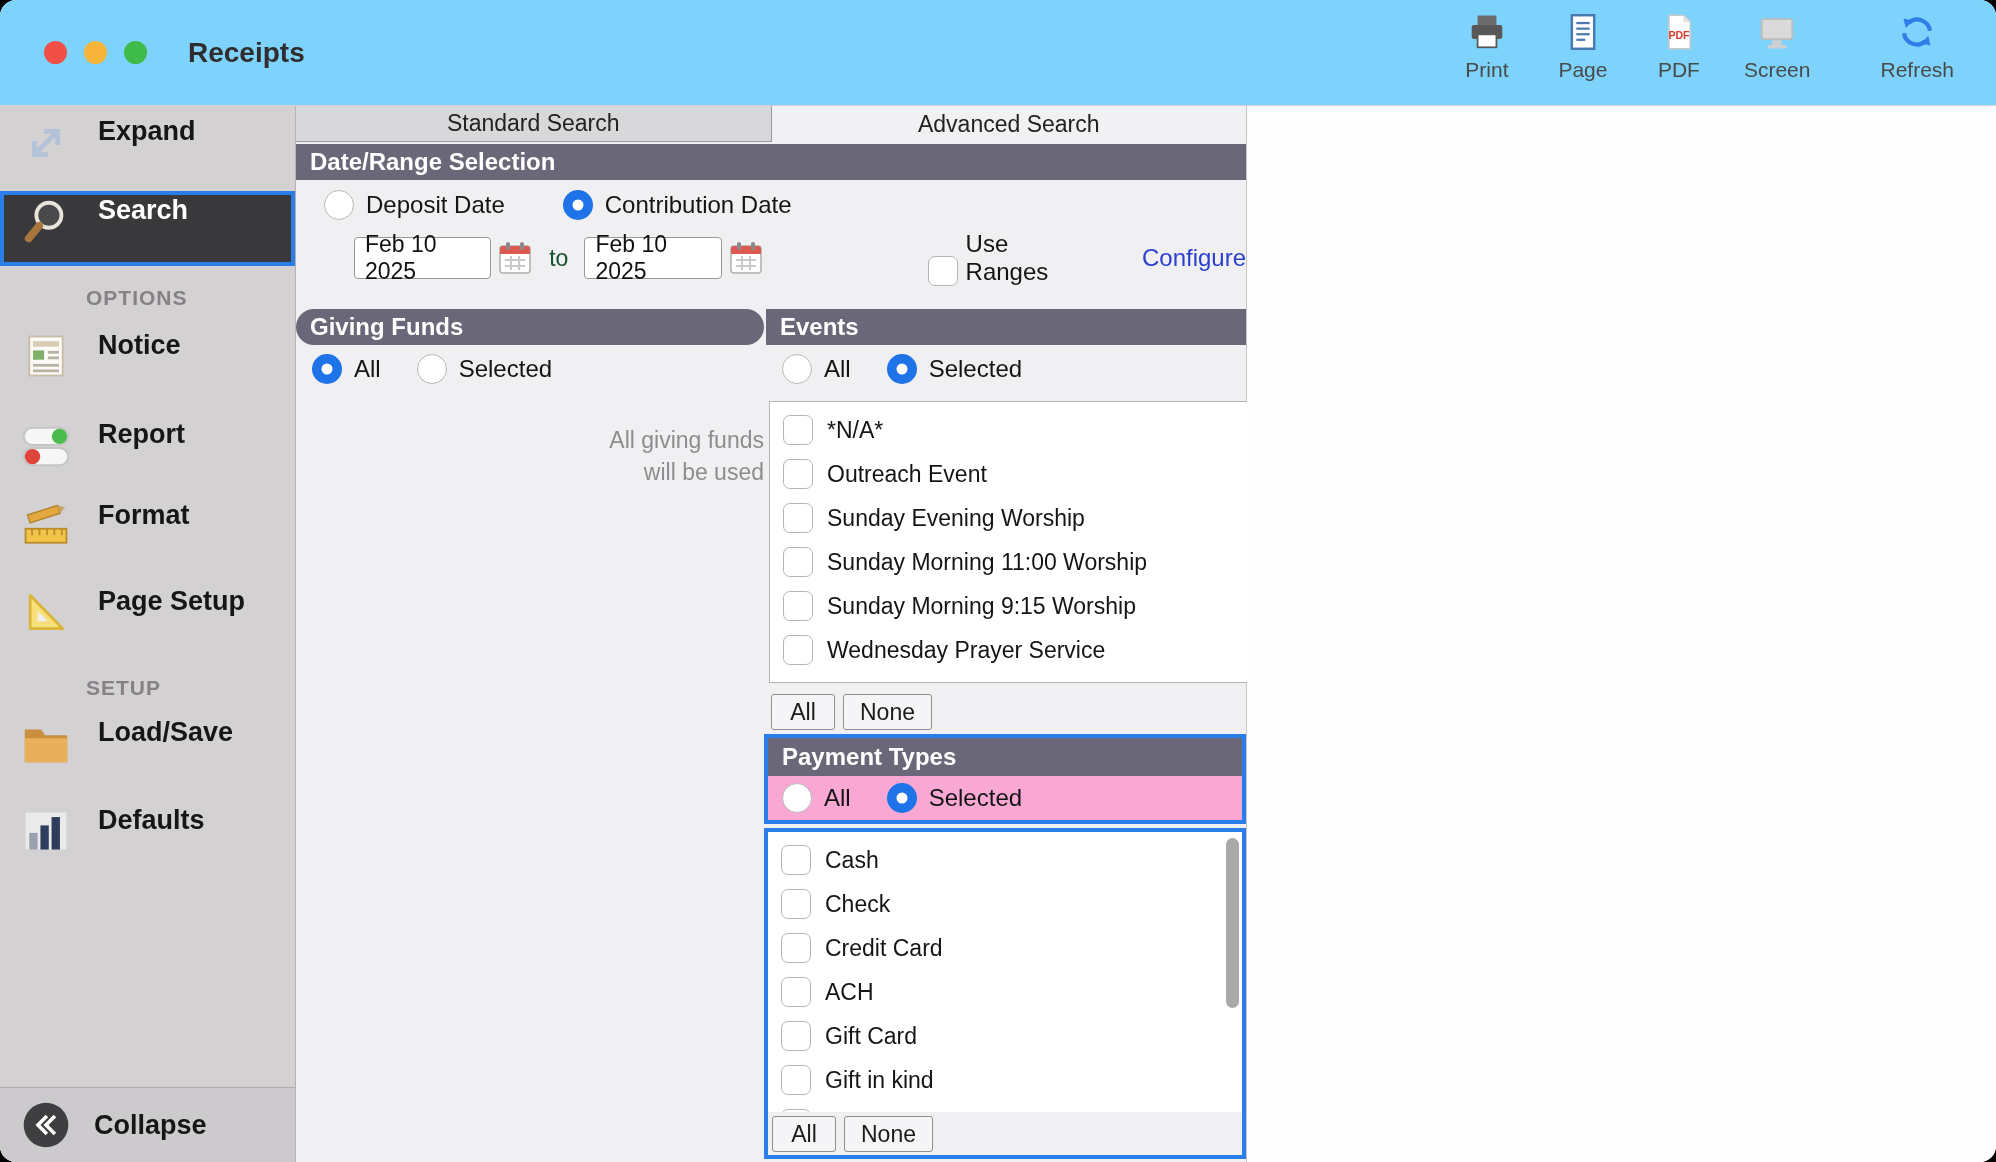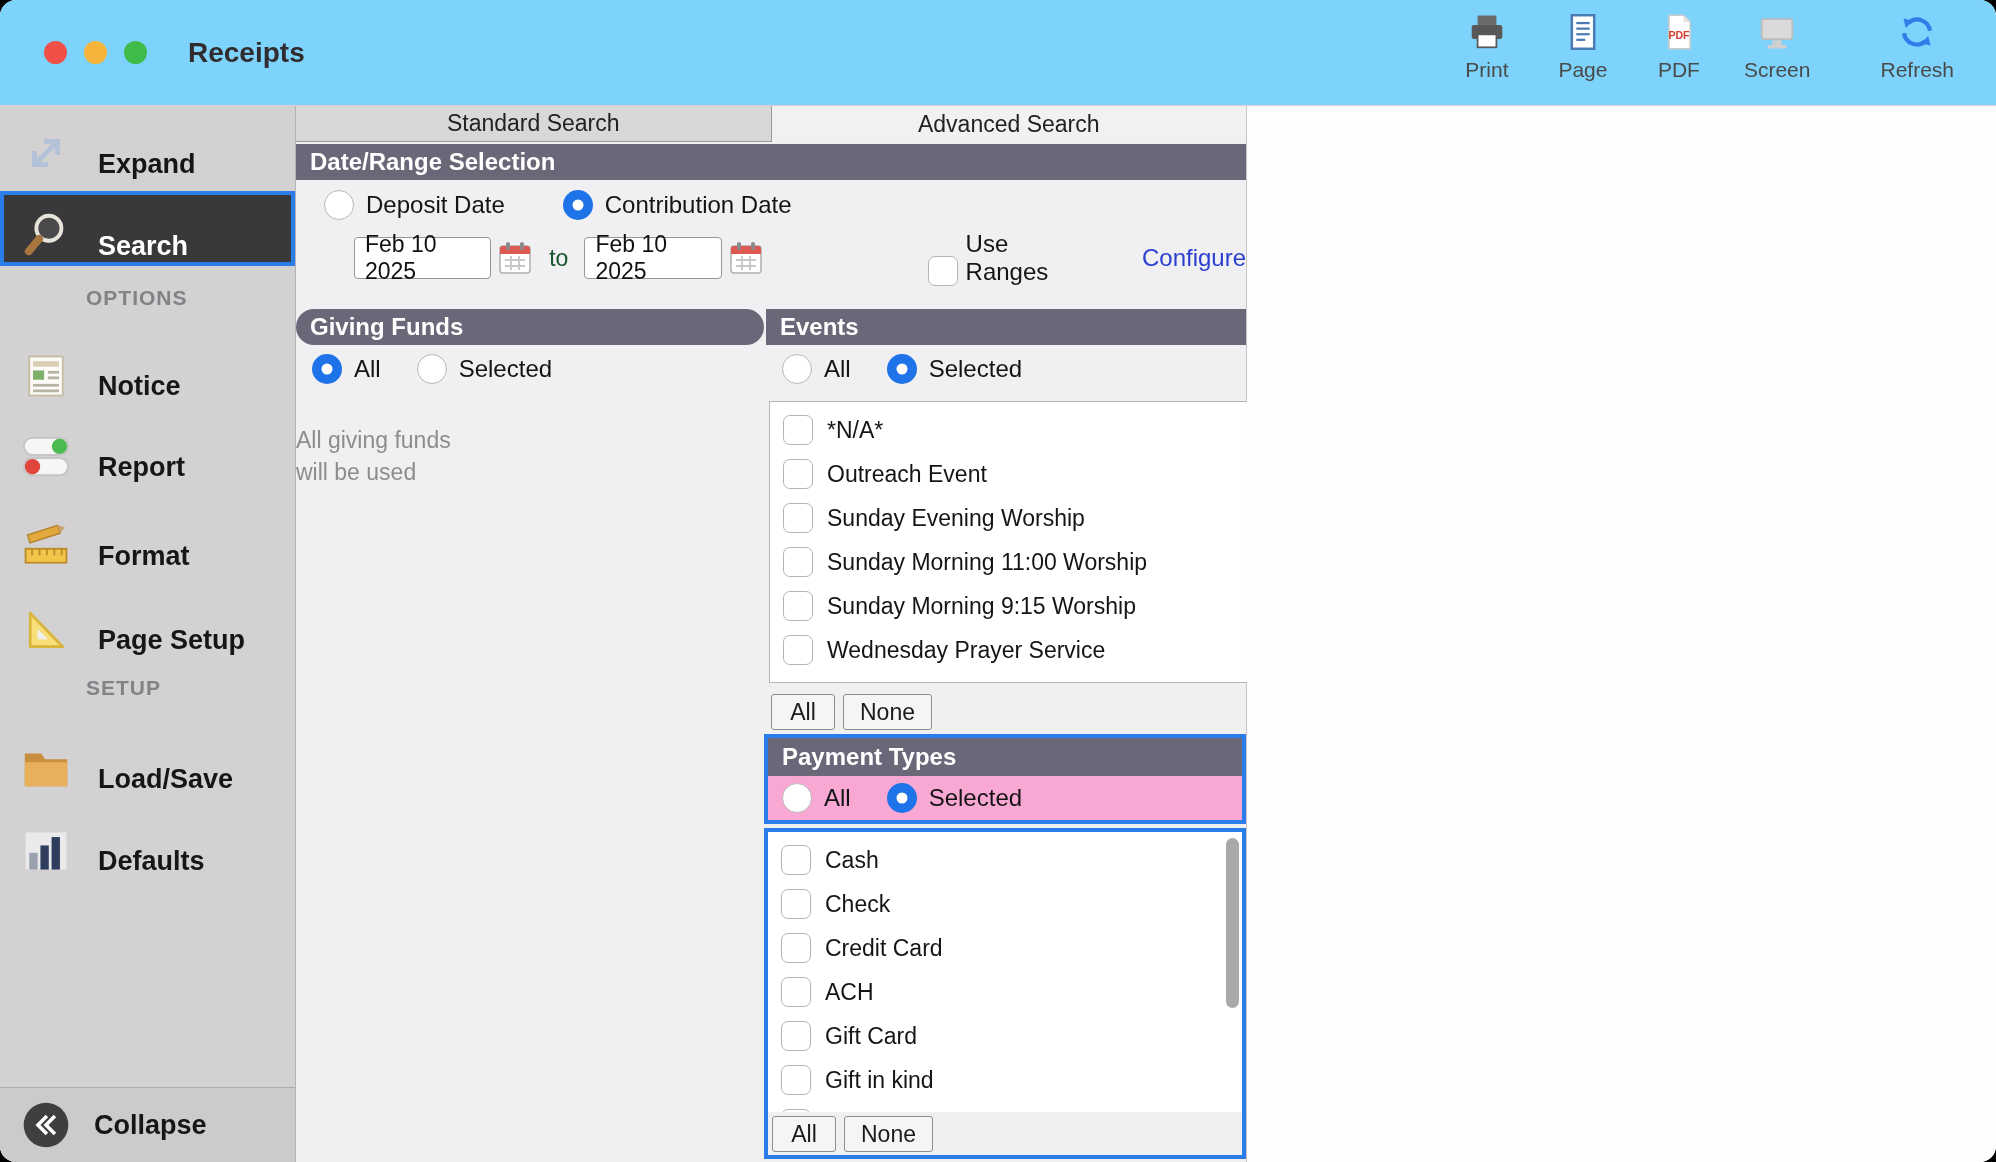--- a/index.html
+++ b/index.html
@@ -23,21 +23,21 @@
     font-size:28px;font-weight:bold;color:#312d2f;}
   .toolbar{position:absolute;right:42px;top:10px;display:flex;align-items:flex-start;gap:34px;}
   .tool{display:flex;flex-direction:column;align-items:center;min-width:62px;cursor:default;}
   .tool.gap-left{margin-left:36px;}
   .ticon{height:44px;display:flex;align-items:center;justify-content:center;}
   .tlabel{font-size:21px;color:#4a4a4a;margin-top:4px;}
 
   
   .sidebar{position:absolute;top:106px;left:0;width:295px;bottom:0;background:#d3d1d2;
     border-right:1px solid #b4b2b4;}
-  .sb-item{position:absolute;left:0;width:295px;display:flex;align-items:flex-end;
+  .sb-item{position:absolute;left:0;width:295px;display:flex;align-items:flex-start;
     padding-left:16px;box-sizing:border-box;gap:22px;}
   .sb-icon{width:60px;display:flex;align-items:center;justify-content:center;flex:0 0 60px;}
   .sb-label{font-size:27px;font-weight:bold;color:#161616;}
   .sb-item.selected{background:#39383a;border:4px solid var(--accent-blue);padding-left:12px;}
   .sb-item.selected .sb-label{color:#fff;}
   .sb-sec{position:absolute;left:86px;font-size:21px;font-weight:bold;color:#858287;letter-spacing:1px;}
   .collapse-bar{position:absolute;left:0;right:0;bottom:0;top:981px;background:#cccacc;
     border-top:1px solid #adabad;display:flex;align-items:center;padding-left:20px;gap:22px;box-sizing:border-box;}
 
   
@@ -77,21 +77,21 @@
   .cal-btn{margin-left:6px;display:flex;align-items:center;}
   .to-label{font-size:23px;color:#14532d;margin:0 16px;}
   .use-ranges{display:flex;align-items:flex-end;gap:8px;margin-left:120px;padding-left:44px;}
   .ur-label{font-size:24px;color:#141414;}
   .configure{margin-left:48px;font-size:24px;color:var(--link-blue);font-weight:500;cursor:pointer;}
 
   .gf-radios{position:absolute;top:248px;left:16px;display:flex;align-items:center;}
   .gf-radios .radio-pair + .radio-pair{margin-left:36px;}
   .ev-radios{position:absolute;top:248px;left:486px;display:flex;align-items:center;}
   .ev-radios .radio-pair + .radio-pair{margin-left:36px;}
-  .gf-note{position:absolute;top:318px;left:0;width:468px;text-align:left;
+  .gf-note{position:absolute;top:318px;left:0;width:468px;text-align:right;
     font-size:23px;line-height:32px;color:#8e8c8e;}
 
   .check-list{background:#fff;overflow:hidden;position:relative;}
   .ev-list{position:absolute;top:295px;left:473px;width:523px;height:282px;
     border:1px solid #b7b5b7;box-sizing:border-box;padding-top:6px;}
   .check-row{height:44px;display:flex;align-items:center;padding-left:13px;gap:14px;}
   .check-label{font-size:23px;color:#151515;}
 
   .btn-row{display:flex;gap:8px;}
   .ev-btns{position:absolute;top:588px;left:475px;}

